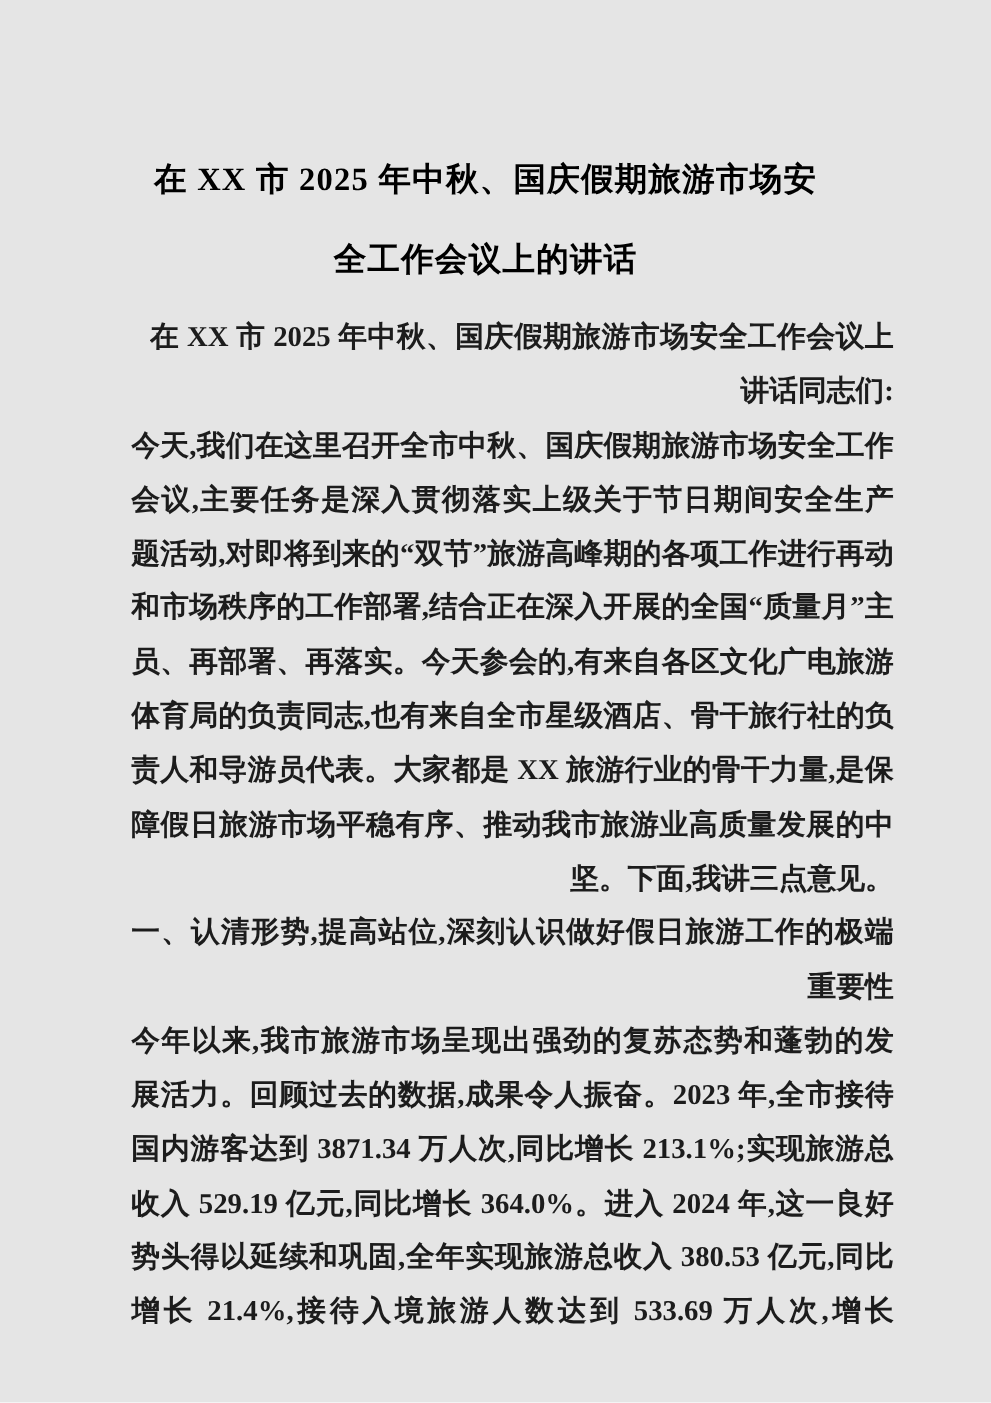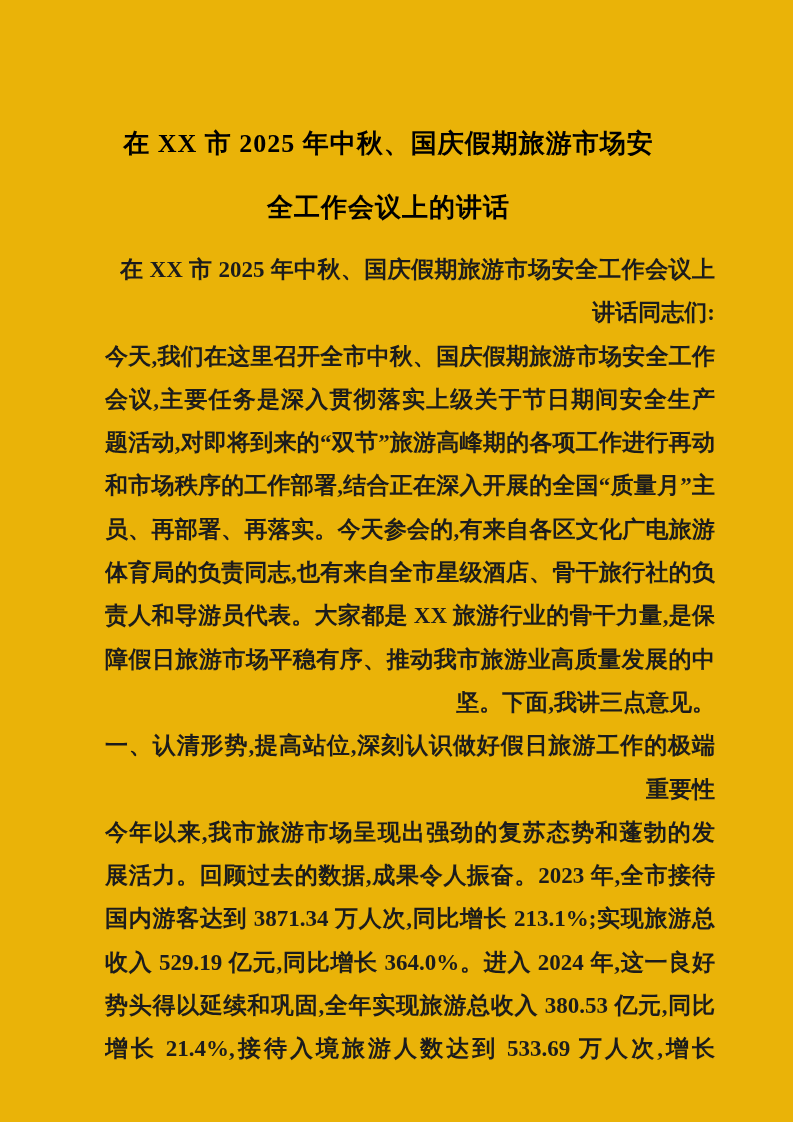--- a/index.html
+++ b/index.html
@@ -5,21 +5,21 @@
   html, body {
     margin: 0;
     padding: 0;
     background: #ffffff;
   }
   .page {
     position: relative;
     width: 793px;
     height: 1122px;
     margin: 0 auto;
-    background: #eab308;
+    background: #e5e5e5;
     overflow: hidden;
     font-family: "Liberation Serif", "DejaVu Serif", serif;
   }
   .doc-title {
     margin: 0;
     padding: 112px 121px 0 105px;
     text-align: center;
     font-size: 26px;
     font-weight: 700;
     line-height: 64px;

